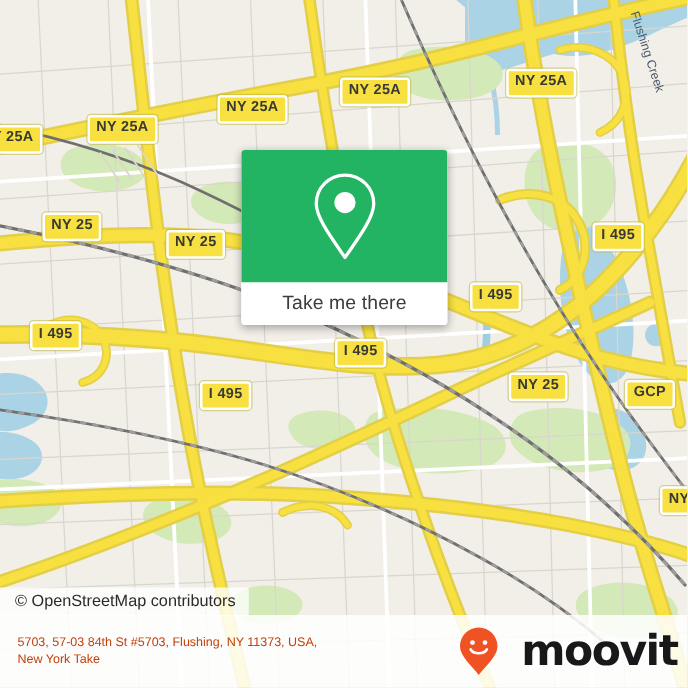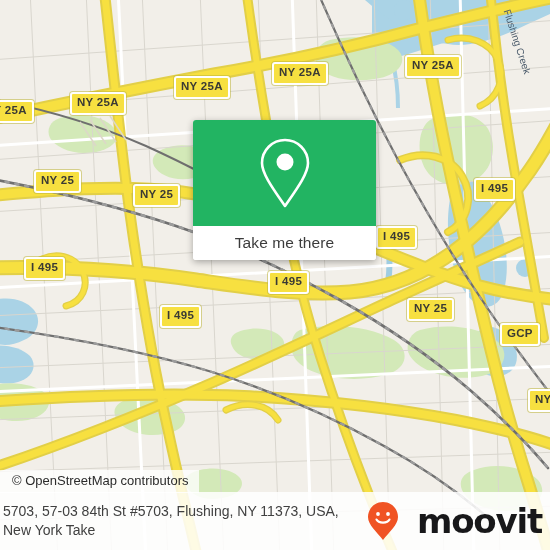--- a/index.html
+++ b/index.html
@@ -42,21 +42,21 @@
     color:#4a5a6a;
     white-space:nowrap;
     transform-origin:0 0;
     font-family:"Liberation Sans", sans-serif;
   }
 
   
   #card{
     position:absolute;
     left:193px;top:120px;
-    width:183px;height:140px;
+    width:165px;height:140px;
     border-radius:3px;
     overflow:hidden;
     box-shadow:0 2px 7px rgba(0,0,0,.32);
     background:#ffffff;
   }
   #card-head{
     height:106px;
     background:#22b462;
     display:flex;align-items:center;justify-content:center;
   }
@@ -86,23 +86,23 @@
 
   
   #bottombar{
     position:absolute;
     left:0;top:492px;
     width:550px;height:58px;
     background:rgba(255,255,255,.86);
     display:flex;align-items:center;
   }
   #addr{
-    padding-left:3px;
-    font-size:14px;
-    color:#404040;
+    padding-left:14px;
+    font-size:10px;
+    color:#c2410c;
     line-height:1.33;
     max-width:400px;
   }
   #logo{
     position:absolute;
     right:8px;top:50%;
     transform:translateY(-50%);
     display:flex;align-items:center;gap:18px;
   }
   #logo-word{
@@ -294,21 +294,21 @@
     <div class="shield" style="left:405px;top:55px;">NY 25A</div>
     <div class="shield" style="left:-22px;top:100px;">NY 25A</div>
     <div class="shield" style="left:34px;top:170px;">NY 25</div>
     <div class="shield" style="left:133px;top:184px;">NY 25</div>
     <div class="shield" style="left:474px;top:178px;">I 495</div>
     <div class="shield" style="left:376px;top:226px;">I 495</div>
     <div class="shield" style="left:24px;top:257px;">I 495</div>
     <div class="shield" style="left:268px;top:271px;">I 495</div>
     <div class="shield" style="left:160px;top:305px;">I 495</div>
     <div class="shield" style="left:407px;top:298px;">NY 25</div>
-    <div class="shield" style="left:500px;top:323px;">GCP</div>
+    <div class="shield" style="left:500px;top:304px;">GCP</div>
     <div class="shield" style="left:528px;top:389px;">NY</div>
 
     <div class="creek-label" style="left:512px;top:8px;transform:rotate(72deg);">Flushing Creek</div>
   </div>
 
   <div id="card">
     <div id="card-head">
       <svg width="58" height="74" viewBox="0 0 58 74">
         <path d="M29,4 C16.3,4 6,14.3 6,27 C6,38 18,54 29,70 C40,54 52,38 52,27 C52,14.3 41.7,4 29,4 Z" fill="none" stroke="#ffffff" stroke-width="2.6" stroke-linejoin="round"></path>
         <circle cx="29" cy="26" r="8.5" fill="#ffffff"></circle>

